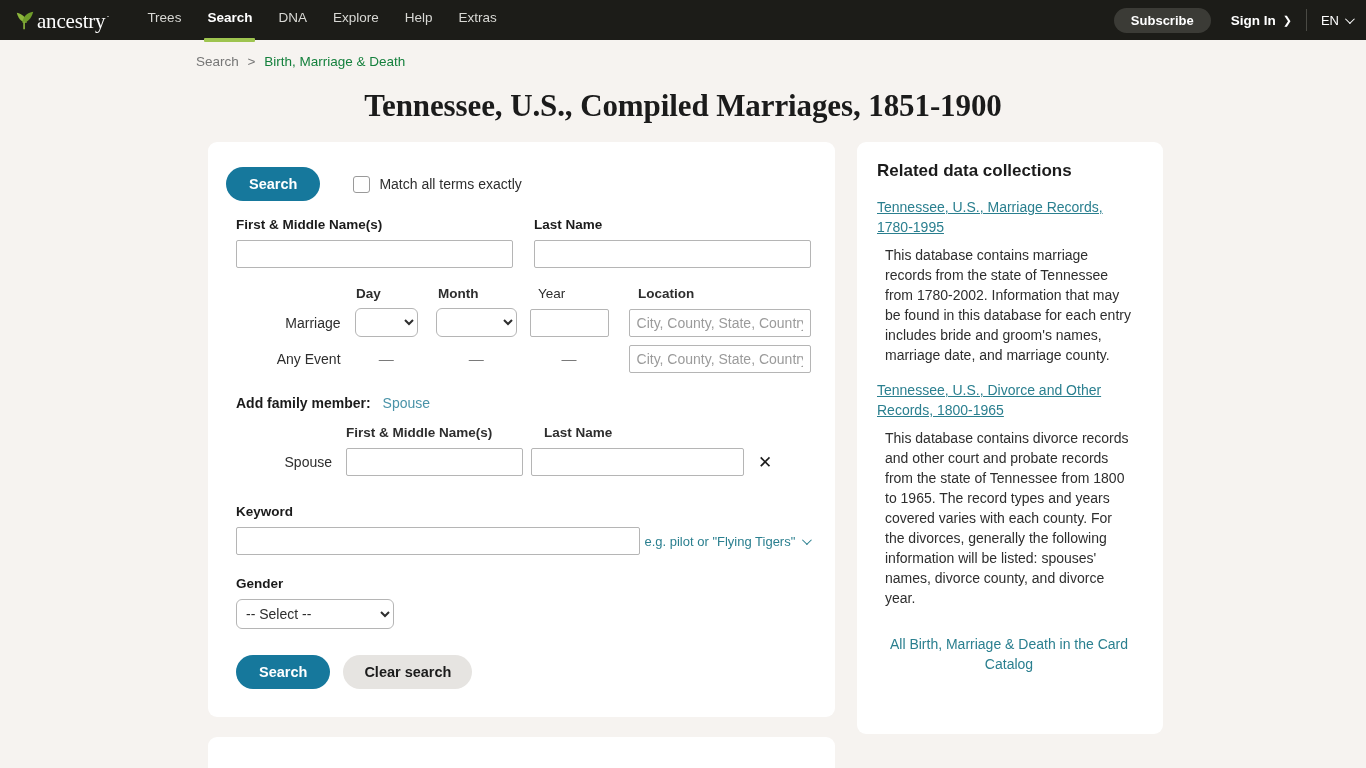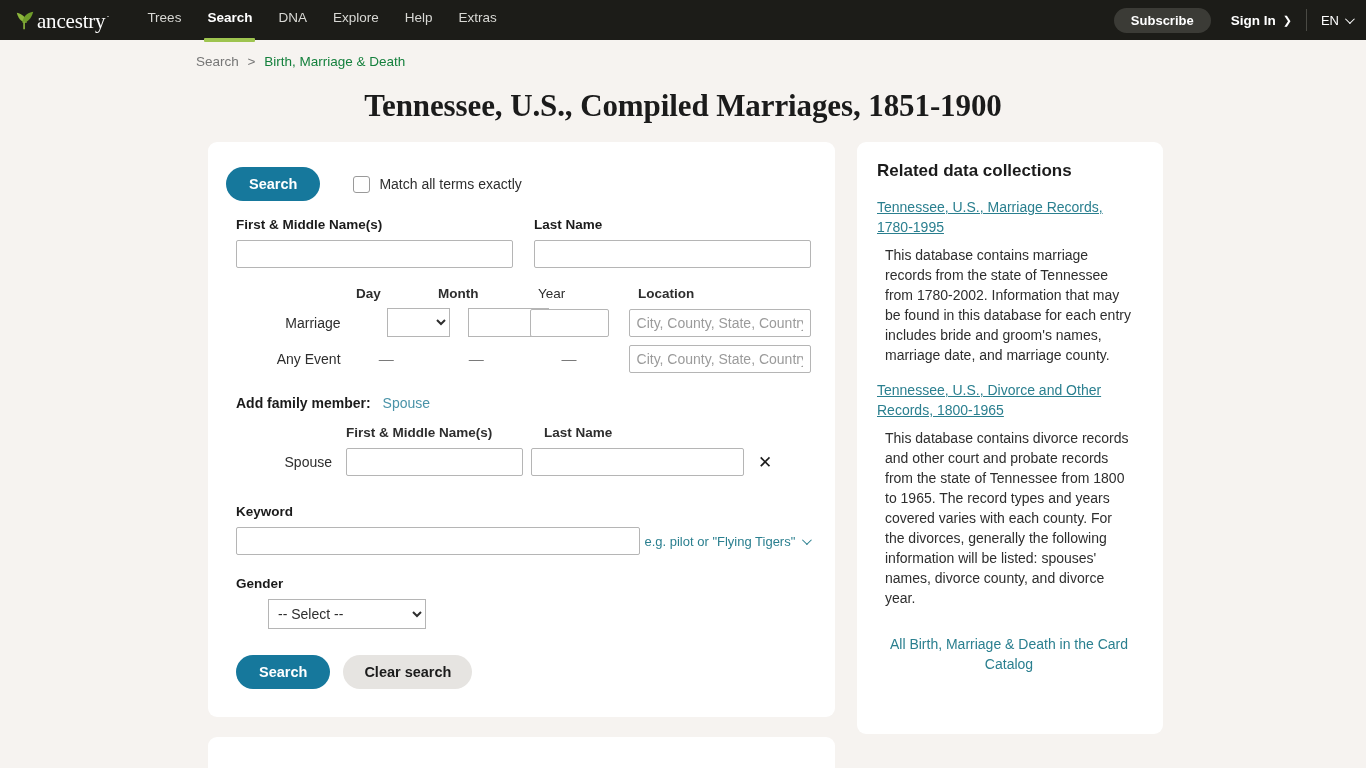--- a/index.html
+++ b/index.html
@@ -205,29 +205,28 @@
     height: 28px;
     background: #ffffff;
     font-size: 14px;
     padding: 0 7px;
     font-family: "Liberation Sans", sans-serif;
     color: #2e2e2e;
   }
   .txt::placeholder { color: #9b9b9b; }
   .sel {
     border: 1px solid #b5b5b5;
-    border-radius: 0;
+    border-radius: 6px;
     height: 29px;
     background: #ffffff;
     font-size: 14px;
     font-family: "Liberation Sans", sans-serif;
     color: #2e2e2e;
     padding-left: 5px;
     cursor: pointer;
-    margin-left: 32px;
   }
 
   .names-row { display: flex; margin-top: 16px; }
   .names-row .fld-first { width: 283px; margin-left: 10px; }
   .names-row .fld-last { width: 283px; margin-left: 21px; }
   .names-row .txt { width: 100%; margin-top: 8px; }
 
   .dates { margin-top: 18px; }
   .dt-head {
     display: flex;

